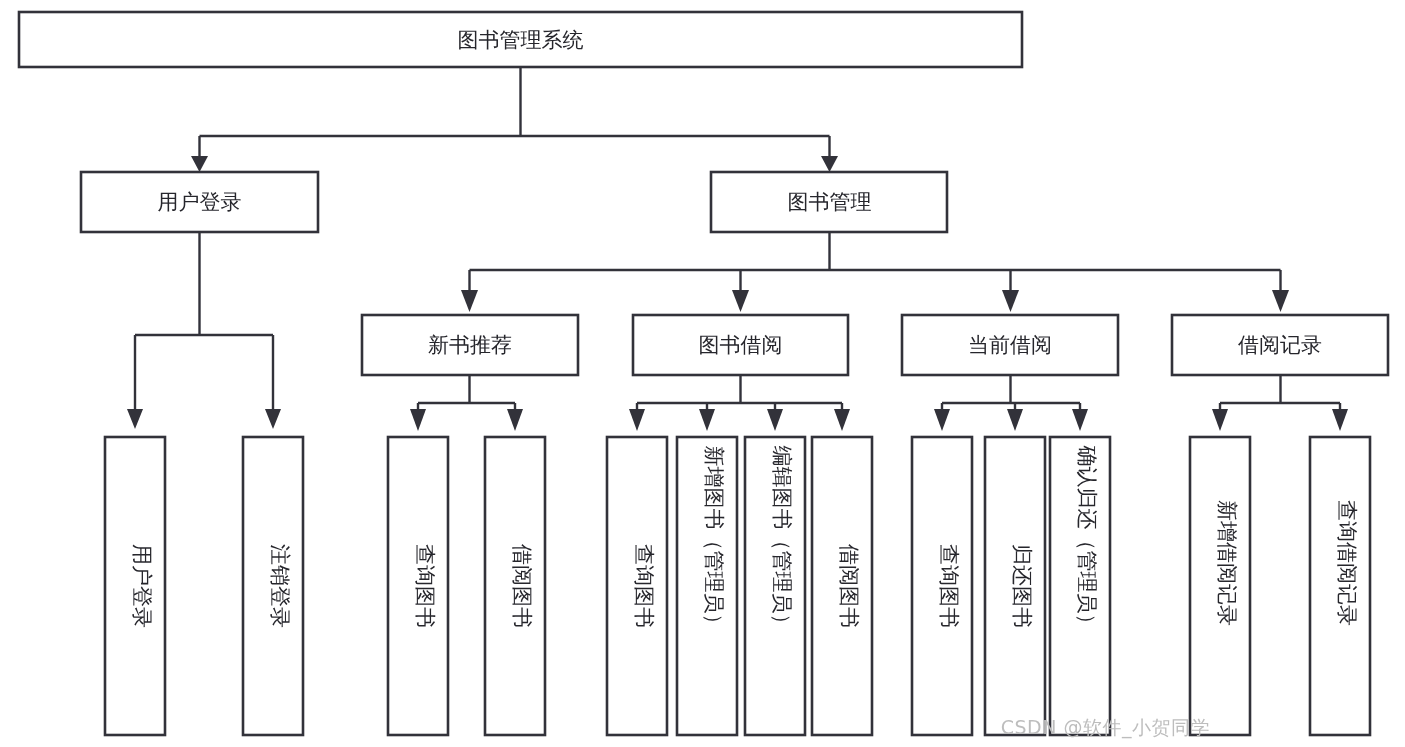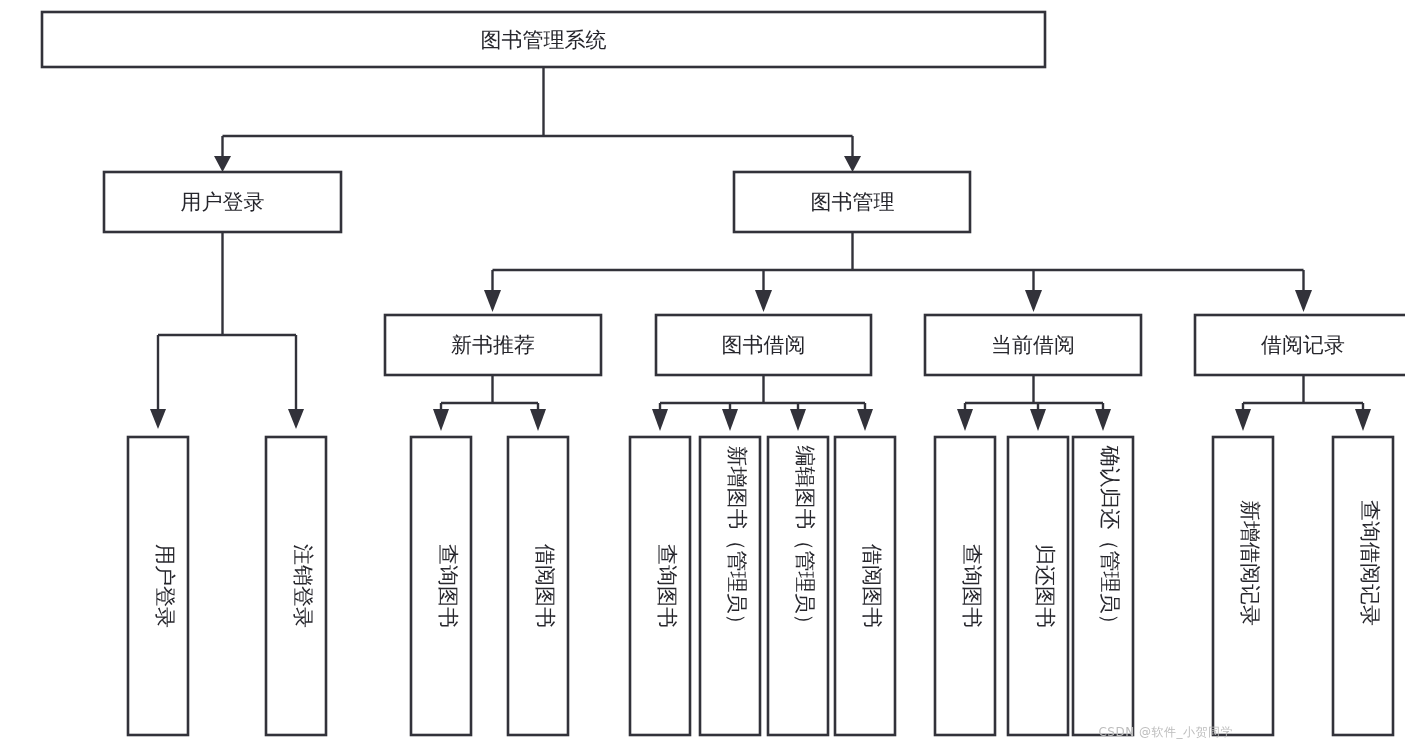--- a/index.html
+++ b/index.html
@@ -10,21 +10,20 @@
   body {
     width: 1405px;
     height: 747px;
     font-family: "DejaVu Sans", "Liberation Sans", sans-serif;
     overflow: hidden;
   }
   #diagram-root {
     position: relative;
     width: 1224px;
     height: 747px;
-    margin-left: 23px;
   }
   svg#flow {
     position: absolute;
     left: 0;
     top: 0;
     width: 1405px;
     height: 747px;
   }
   .node-rect {
     fill: #ffffff;
@@ -51,21 +50,21 @@
   }
   .edge-head {
     fill: #32323a;
     stroke: none;
   }
   .watermark-text {
     position: absolute;
     right: 14px;
     bottom: 6px;
     font-family: "DejaVu Sans", "Liberation Sans", sans-serif;
-    font-size: 12px;
+    font-size: 19px;
     color: #bdbdbd;
     white-space: nowrap;
     letter-spacing: 0.5px;
     user-select: none;
   }
 </style>
 </head>
 <body>
 
 <div id="diagram-root">

